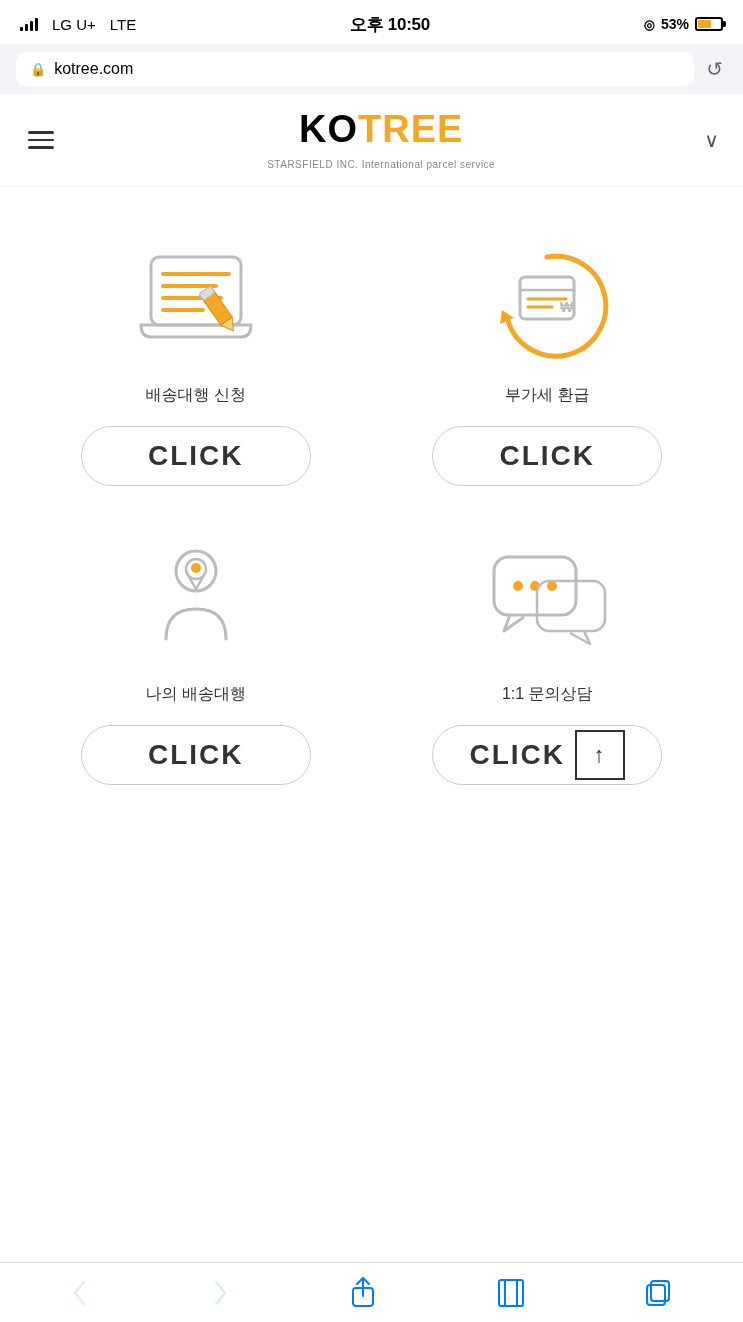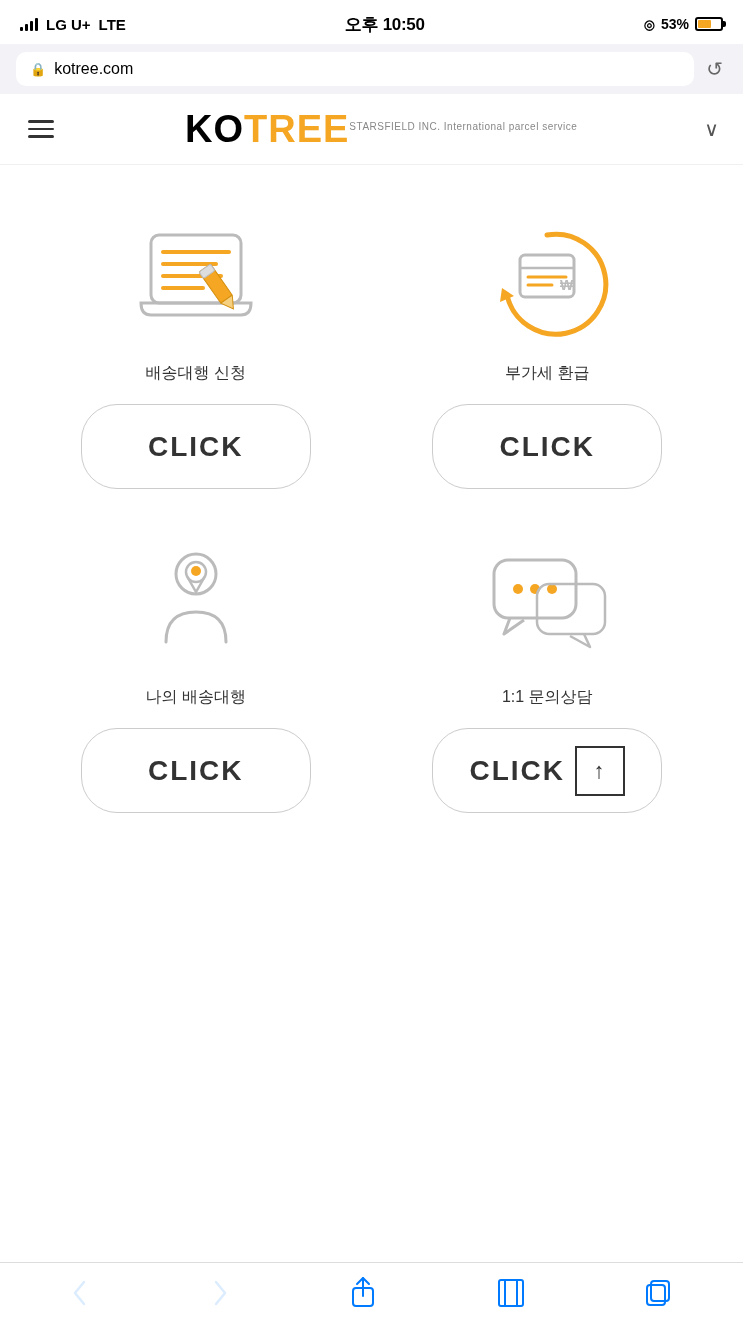--- a/index.html
+++ b/index.html
@@ -18,23 +18,23 @@
       background: #fff;
       display: flex;
       align-items: center;
       justify-content: space-between;
       padding: 10px 20px 6px;
       height: 44px;
     }
     .status-left {
       display: flex;
       align-items: center;
-      gap: 8px;
+      gap: 14px;
       font-size: 15px;
-      font-weight: 700;
+      font-weight: 400;
     }
     .signal-bars {
       display: flex;
       align-items: flex-end;
       gap: 2px;
       height: 14px;
     }
     .signal-bars span {
       background: #000;
       width: 3px;
@@ -134,21 +134,22 @@
     }
     .hamburger span {
       display: block;
       width: 26px;
       height: 2.5px;
       background: #333;
       border-radius: 2px;
     }
     .logo-area {
       display: flex;
-      flex-direction: row;
+      flex-direction: column;
+      align-items: center;
     }
     .logo-ko {
       color: #000;
     }
     .logo-tree {
       color: #f5a623;
     }
     .logo-sub {
       font-size: 10px;
       color: #888;
@@ -195,21 +196,21 @@
     .service-label {
       font-size: 16px;
       color: #333;
       font-weight: 500;
       margin-bottom: 20px;
       text-align: center;
     }
 
     .click-btn {
       width: 230px;
-      height: 85px;
+      height: 60px;
       border: 1.5px solid #ccc;
       border-radius: 36px;
       background: #fff;
       font-size: 28px;
       font-weight: 700;
       color: #333;
       letter-spacing: 2px;
       cursor: pointer;
       display: flex;
       align-items: center;

